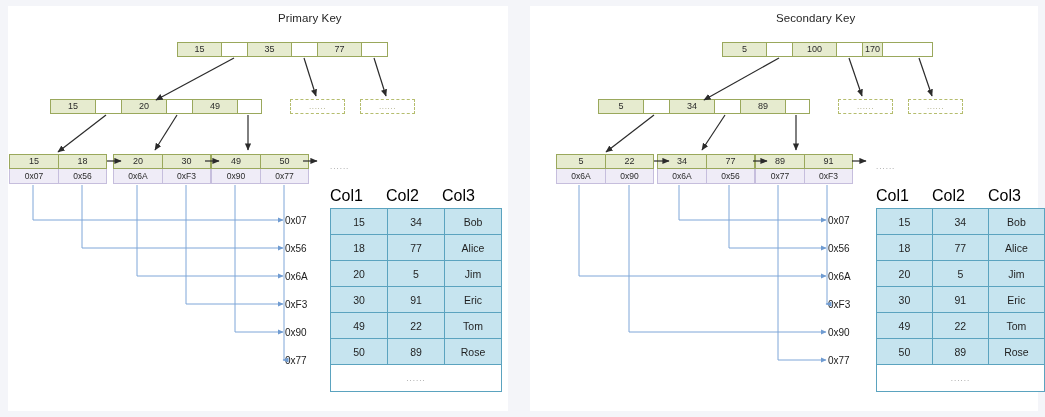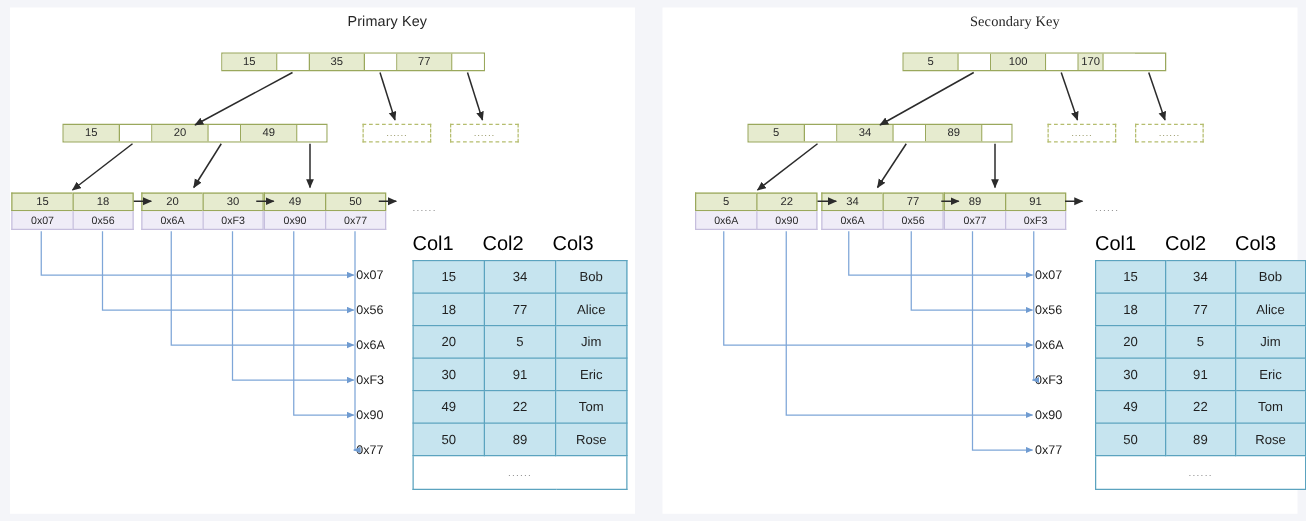--- a/index.html
+++ b/index.html
@@ -118,21 +118,21 @@
 
 <div id="root">
 
   <div class="panel" id="panel-left">
   </div>
 
   <div class="panel" id="panel-right">
   </div>
 
   <div class="title" style="left:246px;top:12px;padding-left:32px;">Primary Key</div>
-  <div class="title" style="left:776px;top:12px;font-family:Liberation Serif, serif;">Secondary Key</div>
+  <div class="title" style="left:776px;top:12px;">Secondary Key</div>
 
   <div class="bnode" style="left:177px;top:42px;width:211px;">
     <div class="k" style="width:44px;">15</div>
     <div class="p" style="width:26px;"></div>
     <div class="k" style="width:44px;">35</div>
     <div class="p" style="width:26px;"></div>
     <div class="k" style="width:44px;">77</div>
     <div class="p" style="width:25px;"></div>
   </div>
 

